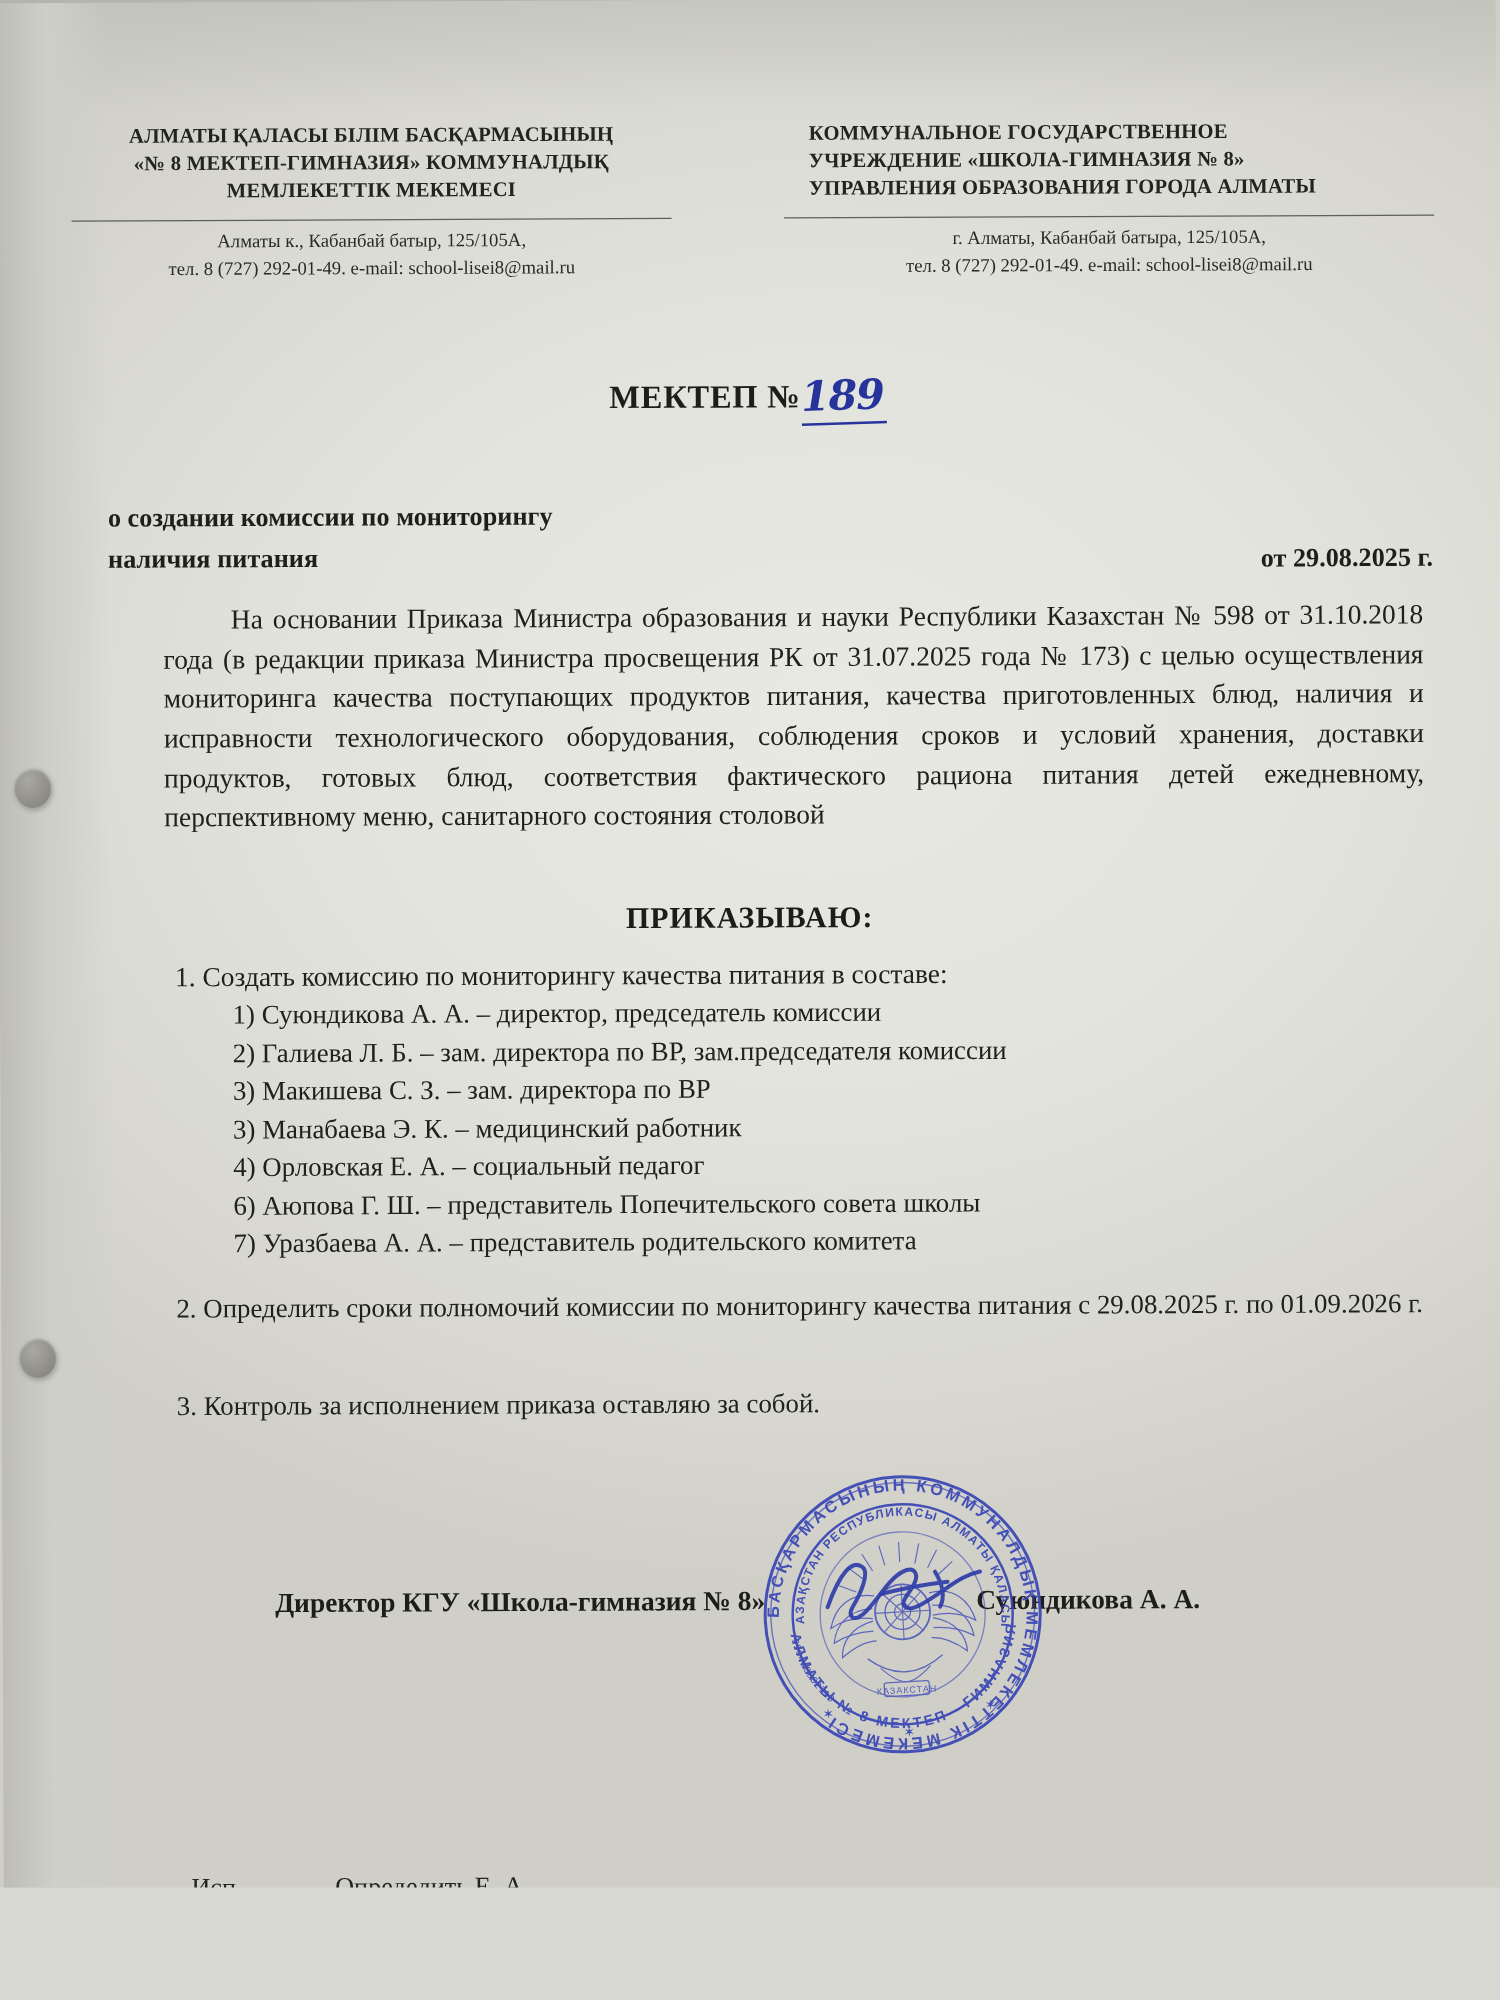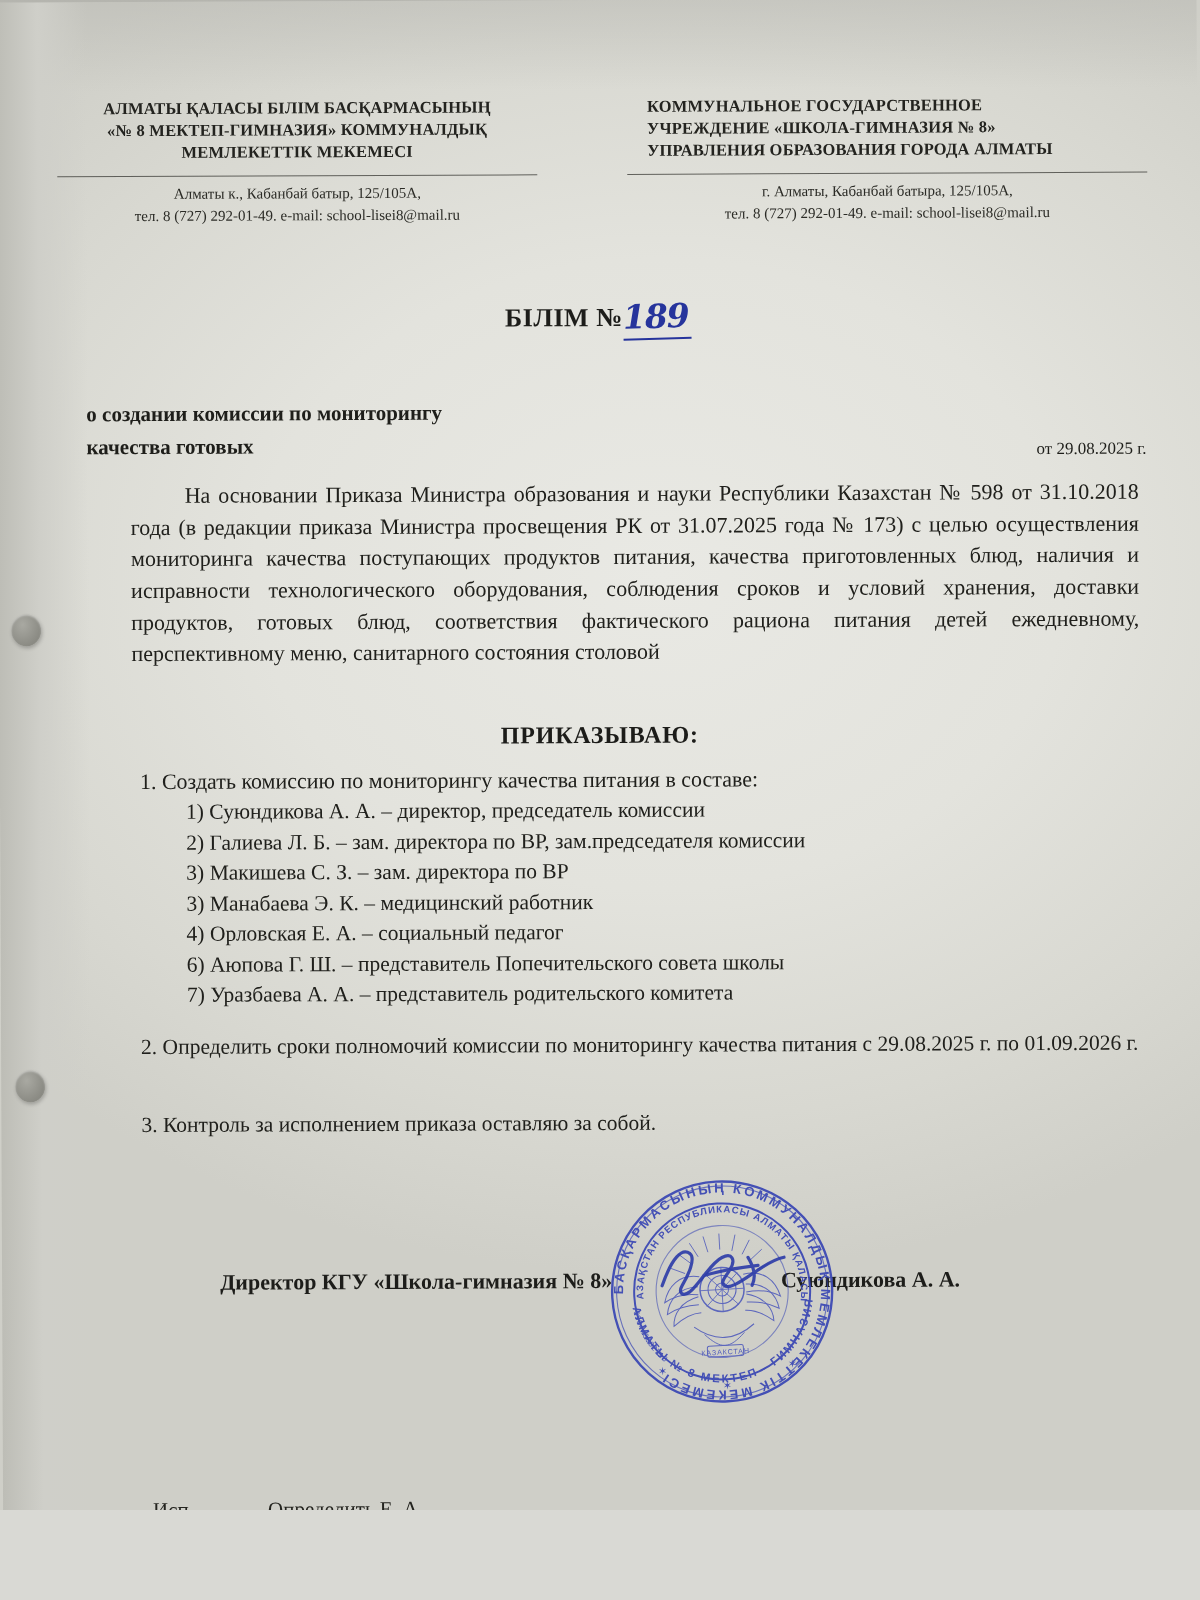--- a/index.html
+++ b/index.html
@@ -83,21 +83,21 @@
     padding:0 2px 2px 0;
     transform:rotate(-1.6deg);display:inline-block;
   }
 
   
   #subject-block{position:absolute;top:396px;left:88px;width:1060px;}
   .subject-line{
     font-weight:bold;font-size:21px;line-height:1.55;color:#1e1e1a;
   }
   .subject-row{display:flex;justify-content:space-between;align-items:flex-end;}
-  .doc-date{font-weight:normal;font-size:17px;color:#1e1e1a;white-space:nowrap;}
+  .doc-date{font-weight:bold;font-size:21px;color:#1e1e1a;white-space:nowrap;}
 
   
   #preamble{
     position:absolute;top:478px;left:132px;width:1008px;
     font-size:22px;line-height:1.44;color:#20201c;text-align:justify;
     text-indent:54px;
   }
   #command-word{
     position:absolute;top:722px;left:0;width:1200px;text-align:center;
     font-weight:bold;font-size:24px;letter-spacing:.8px;color:#1c1c19;
@@ -186,27 +186,27 @@
         <div class="lh-rule"></div>
         <div class="lh-contact">
           <div>г. Алматы, Кабанбай батыра, 125/105А,</div>
           <div>тел. 8 (727) 292-01-49. e-mail: school-lisei8@mail.ru</div>
         </div>
       </div>
 
     </div>
 
     <div id="order-title">
-      <span class="label">БІЛІМ №</span><span class="hand-num">189</span>
+      <span class="label">МЕКТЕП №</span><span class="hand-num">189</span>
     </div>
 
     <div id="subject-block">
       <div class="subject-line">о создании комиссии по мониторингу</div>
       <div class="subject-row">
-        <div class="subject-line">качества готовых</div>
+        <div class="subject-line">наличия питания</div>
         <div class="doc-date">от 29.08.2025 г.</div>
       </div>
     </div>
 
     <div id="preamble">На основании Приказа Министра образования и науки Республики Казахстан № 598 от 31.10.2018 года (в редакции приказа Министра просвещения РК от 31.07.2025 года № 173) с целью осуществления мониторинга качества поступающих продуктов питания, качества приготовленных блюд, наличия и исправности технологического оборудования, соблюдения сроков и условий хранения, доставки продуктов, готовых блюд, соответствия фактического рациона питания детей ежедневному, перспективному меню, санитарного состояния столовой</div>
 
     <div id="command-word">ПРИКАЗЫВАЮ:</div>
 
     <div id="clause-1">
       <div>1. Создать комиссию по мониторингу качества питания в составе:</div>

